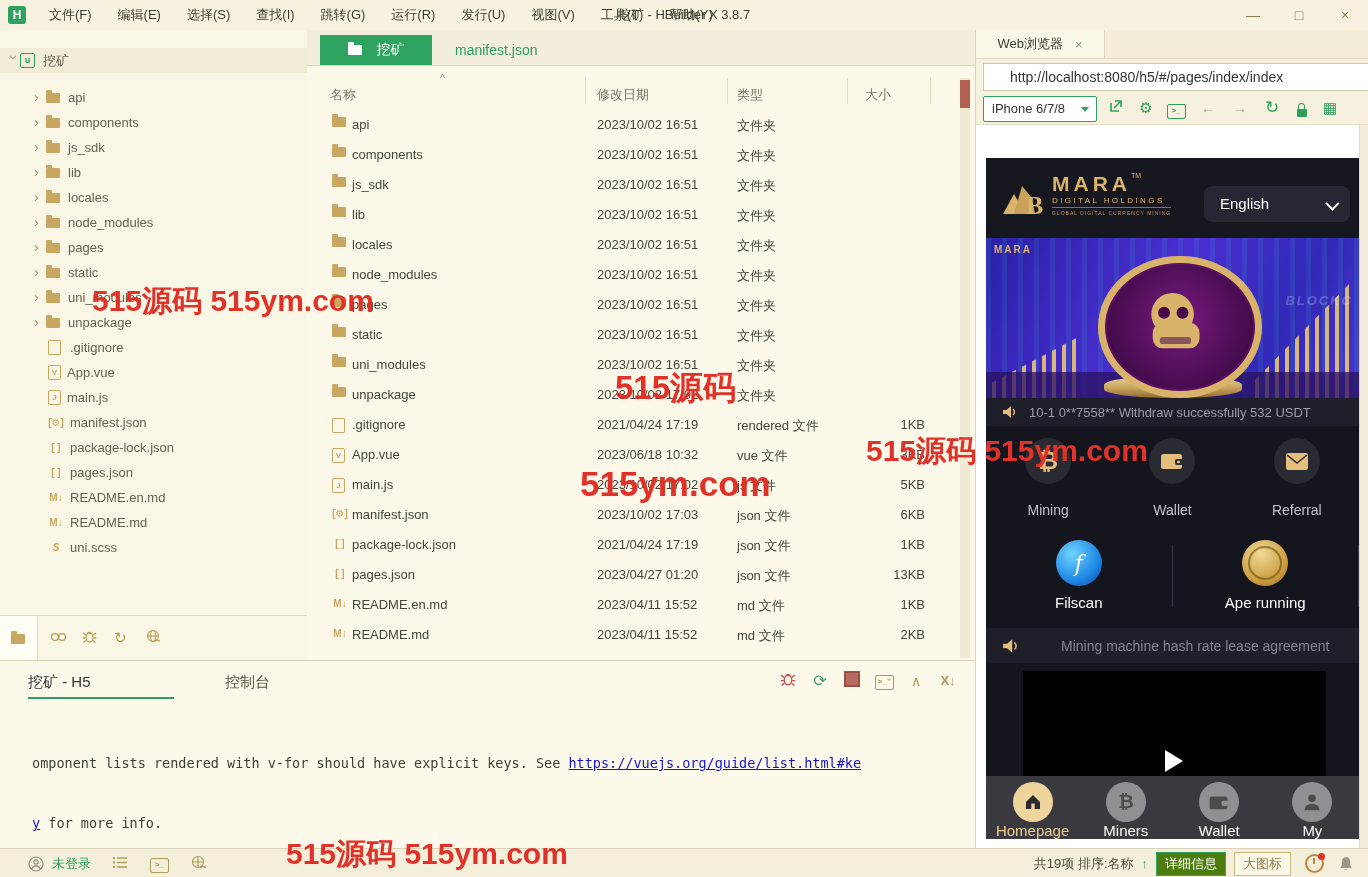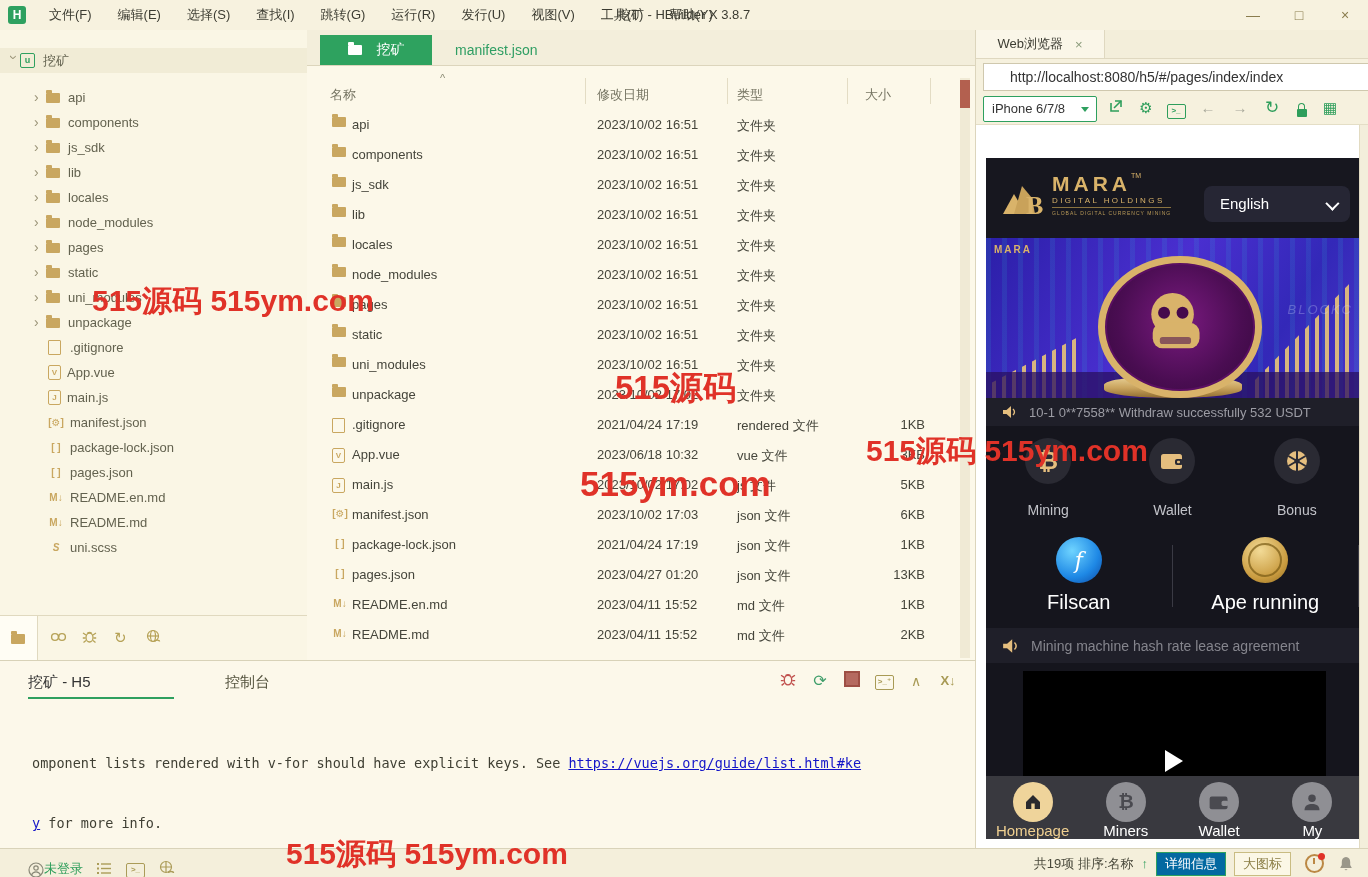--- a/index.html
+++ b/index.html
@@ -73,36 +73,36 @@
   .langcaret{position:absolute;right:14px;top:14px;width:8px;height:8px;border-right:2px solid #fff;border-bottom:2px solid #fff;transform:rotate(45deg) translateY(-2px)}
   .brandtxt{position:absolute;left:66px;top:14px;color:#D9B36A}
   .brand1{font-size:21px;font-weight:bold;letter-spacing:4px}
   .brandtm{font-size:7px;vertical-align:top}
   .brand2{font-size:8px;letter-spacing:2.4px;border-bottom:1px solid #8a7340;padding-bottom:2px}
   .brand3{font-size:5px;letter-spacing:1px;color:#B99A58;margin-top:2px}
   .banner{top:113px;height:160px;background:linear-gradient(120deg,#2B1FA8,#4A2FD0 45%,#3328B8 75%,#4A35C8)}
   .bars{position:absolute;bottom:0;background:repeating-linear-gradient(90deg,rgba(232,196,120,.9) 0 4px,transparent 4px 10px)}
   .tealbars{position:absolute;inset:0;background:repeating-linear-gradient(90deg,rgba(40,230,220,.10) 0 5px,transparent 5px 16px)}
   .bgrid{position:absolute;left:0;bottom:0;width:100%;height:26px;background:#2A1060;opacity:.75}
-  .blocktxt{position:absolute;right:6px;top:64px;font-size:13px;font-weight:normal;letter-spacing:2px;color:rgba(220,225,255,.28);font-style:italic}
+  .blocktxt{position:absolute;right:6px;top:55px;font-size:13px;font-weight:bold;letter-spacing:2px;color:rgba(220,225,255,.28);font-style:italic}
   .coin{position:absolute;left:112px;top:18px;width:150px;height:128px;border-radius:50%;border:7px solid #D9B36A;
         background:radial-gradient(circle at 50% 45%,#7A1A80,#4A0D52 60%,#35083C);box-shadow:0 0 0 2px #5A0F62 inset}
   .pedestal{position:absolute;left:118px;top:138px;width:138px;height:22px;background:linear-gradient(#EBD49A,#C8A25C 55%,#8F6C30);border-radius:50%/40%}
   .minimara{position:absolute;left:8px;top:6px;color:#D9B36A;font-size:10px;font-weight:bold;letter-spacing:2px}
   .marq{height:28px;background:#1F1F29;color:#9C9CA4;font-size:13px;display:flex;align-items:center;gap:12px;padding-left:16px;box-sizing:border-box}
   .m1{top:273px}.m2{top:503px;height:35px;color:#85858D;font-size:14px}
   .navrow{top:301px;height:97px;background:#15151D;display:flex}
   .navitem{flex:1;text-align:center;padding-top:12px}
   .navcirc{width:46px;height:46px;border-radius:50%;background:#2A2A33;margin:0 auto;display:flex;align-items:center;justify-content:center}
   .navlab{margin-top:18px;font-size:14px;color:#C2C3C9}
   .gold{color:#E5BE7E}
   .services{top:398px;height:105px;background:#15151D;display:flex;align-items:center}
   .svc{flex:1;text-align:center;position:relative}
   .svcsep{width:1px;height:62px;background:#3A3A44}
-  .svclab{margin-top:8px;font-size:20px;color:#fff}
+  .svclab{margin-top:8px;font-size:15px;color:#fff}
   .svcic{width:46px;height:46px;border-radius:50%;margin:0 auto;display:flex;align-items:center;justify-content:center}
   .filscan{background:radial-gradient(circle at 35% 30%,#6FD4FF,#1E88E5 60%,#0D47A1)}
   .apec{background:radial-gradient(circle at 40% 30%,#F2DA96,#C99B3F 65%,#8F6B22)}
   .apec i{display:block;width:30px;height:30px;border-radius:50%;border:2px solid rgba(120,90,20,.7)}
   .uni{background:radial-gradient(circle at 40% 32%,#FF7FB5,#F0247E 70%,#D01263)}
   .fitalic{color:#fff;font-size:22px;font-style:italic;font-family:"DejaVu Serif",serif}
   .videosec{top:538px;height:113px;background:#15151D}
   .video{position:absolute;left:37px;top:8px;width:303px;height:105px;background:#000}
   .play{position:absolute;left:142px;bottom:4px;width:0;height:0;border-top:11px solid transparent;border-bottom:11px solid transparent;border-left:18px solid #fff}
   .tabbar{top:651px;height:63px;background:#39393F;display:flex}
@@ -118,26 +118,26 @@
   .cunder{position:absolute;left:28px;top:36px;width:146px;height:2px;background:#2EA05F}
   .ctab2{position:absolute;left:225px;top:12px;font-size:15px;color:#55543f}
   .cicons{position:absolute;right:18px;top:10px;display:flex;gap:14px;align-items:center}
   .cic{width:18px;text-align:center;font-size:14px;color:#A89A55}
   .stopic{width:12px;height:12px;background:#B56A60;border:2px solid #9E4F45}
   .clog{position:absolute;left:32px;top:52px;font-family:"DejaVu Sans Mono","Liberation Mono",monospace;font-size:13.5px;
         color:#3f3f33;line-height:20px;white-space:pre}
   .clog a,.loglink{color:#1515C8;text-decoration:underline}
   
   #statusbar{position:absolute;left:0;top:848px;width:1368px;height:29px;background:#F4EFDB;border-top:1px solid #D9D3B9;font-size:13px}
-  .stleft{position:absolute;left:28px;top:0;height:29px;display:flex;align-items:flex-end;}
+  .stleft{position:absolute;left:28px;top:0;height:29px;display:flex;align-items:center;gap:8px}
   .login{color:#2E9E5B}
   .sticon{color:#AB9C58;font-size:14px;margin-left:14px}
   .stright{position:absolute;right:14px;top:0;height:29px;display:flex;align-items:center;gap:8px;color:#4a4a3c}
   .stbtn{padding:2px 8px;font-size:13px;border:1px solid #C9BC82;color:#8a7d45;background:#FBF7E6}
-  .stbtn.on{background:#0369a1;border-color:#2EA05F;color:#fff}
+  .stbtn.on{background:#4d7c0f;border-color:#2EA05F;color:#fff}
   .uparrow{color:#2E9E5B;font-weight:bold}
   .clockic{width:15px;height:15px;border-radius:50%;border:2px solid #B84;position:relative;margin-left:6px}
   .clockic:before{content:"";position:absolute;left:6px;top:2px;width:2px;height:6px;background:#B84}
   .clockic:after{content:"";position:absolute;right:-3px;top:-3px;width:7px;height:7px;border-radius:50%;background:#E03228}
   
   .wm{position:absolute;color:#E03228;font-weight:bold;z-index:99;white-space:nowrap;font-family:"Liberation Sans",sans-serif}
 </style>
 </head>
 <body>
 
@@ -531,31 +531,26 @@
             <svg width="24" height="20" viewBox="0 0 24 20">
               <rect x="1" y="3" width="21" height="15" rx="2.5" fill="#E5BE7E"></rect>
               <rect x="15" y="8" width="8" height="6" rx="2" fill="#2A2A33"></rect>
               <rect x="17" y="9.7" width="3" height="2.6" rx="1" fill="#E5BE7E"></rect>
             </svg>
           </div>
         <div class="navlab">Wallet</div>
       </div>
       <div class="navitem">
         <div class="navcirc">
-            <svg width="22" height="22" viewBox="0 0 22 22">
-              <circle cx="11" cy="11" r="10" fill="#E5BE7E"></circle>
-              <g stroke="#2A2A33" stroke-width="2">
-                <line x1="11" y1="1" x2="11" y2="21"></line>
-                <line x1="2.4" y1="6" x2="19.6" y2="16"></line>
-                <line x1="2.4" y1="16" x2="19.6" y2="6"></line>
-              </g>
-              <circle cx="11" cy="11" r="2.6" fill="#2A2A33"></circle>
+            <svg width="24" height="19" viewBox="0 0 24 19">
+              <rect x="1" y="1" width="22" height="17" rx="2.5" fill="#E5BE7E"></rect>
+              <path d="M2 3 L12 11 L22 3" stroke="#2A2A33" stroke-width="1.6" fill="none"></path>
             </svg>
           </div>
-        <div class="navlab">Bonus</div>
+        <div class="navlab">Referral</div>
       </div>
     </div>
 
     <div class="phsec services">
       <div class="svc">
         <div class="svcic filscan">
             <span class="fitalic">f</span>
           </div>
         <div class="svclab">Filscan</div>
       </div>
@@ -567,21 +562,21 @@
         <div class="svclab">Ape running</div>
       </div>
       <div class="svcsep"></div>
     </div>
 
     <div class="phsec marq m2">
       <svg width="17" height="16" viewBox="0 0 15 14">
           <path d="M1 5 H4.5 L9 1 V13 L4.5 9 H1 Z" fill="#E5BE7E"></path>
           <path d="M11 4 C13 6 13 8 11 10" stroke="#E5BE7E" fill="none" stroke-width="1.3"></path>
         </svg>
-      <span style="">Mining machine hash rate lease agreement</span>
+      <span style="margin-left:30px">Mining machine hash rate lease agreement</span>
     </div>
 
     <div class="phsec videosec">
       <div class="video">
         <span class="play"></span>
       </div>
     </div>
 
     <div class="phsec tabbar">
       <div class="tbitem">

